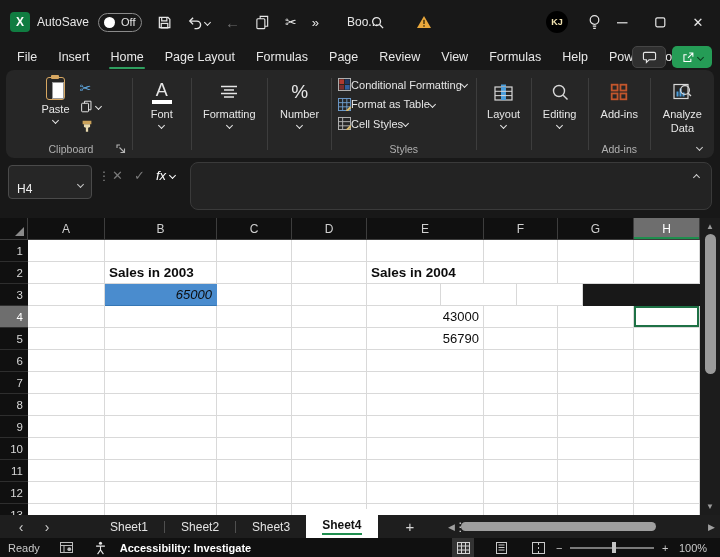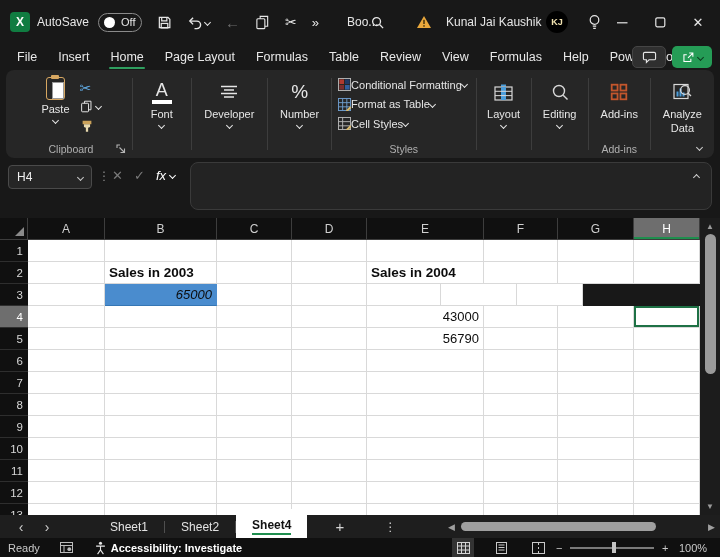--- a/index.html
+++ b/index.html
@@ -61,21 +61,21 @@
   .fonticon i{display:block;width:20px;height:4px;background:#fff;margin-top:1px}
   .pct{font-size:19px;color:#e6e6e6}
   .stylesgrp{width:152px;align-items:flex-start;padding-left:2px}
   .strow{display:flex;align-items:center;height:19.5px;font-size:11px;white-space:nowrap}
   .launcher{position:absolute;right:2px;bottom:4px}
   .collapse{position:absolute;right:12px;bottom:8px;color:#cfcfcf}
   
   #formulabar{position:absolute;top:158px;left:0;width:720px;height:60px;background:#181818}
   .namebox{position:absolute;left:8px;top:7px;width:84px;height:24px;background:#262626;
     border:1px solid #4a4a4a;border-radius:4px;color:#f0f0f0;font-size:12px;display:flex;
-    align-items:center;padding:0 8px}
+    padding:16px 8px}
   .namebox .cv{margin-left:auto;color:#c9c9c9}
   .fdots{position:absolute;left:98px;top:11px;color:#8a8a8a;font-size:12px}
   .fbtn{position:absolute;top:10px;font-size:13px;color:#7a7a7a}
   .fx{color:#d5d5d5;font-style:italic;font-size:13px;display:flex;align-items:center;gap:4px}
   .finput{position:absolute;left:190px;right:8px;top:4px;height:48px;background:#232323;
     border:1px solid #3a3a3a;border-radius:8px}
   .finput .cvu{position:absolute;right:12px;top:12px;color:#cfcfcf}
   
   #grid{position:absolute;top:218px;left:0;width:720px;height:297px;background:#181818;overflow:hidden}
   .hrow{display:flex;height:22px}
@@ -113,21 +113,21 @@
   .tmore{margin-left:40px;color:#d5d5d5}
   #hscroll{position:absolute;left:448px;right:5px;top:515px;height:23px;display:flex;
     align-items:center;gap:6px;color:#9f9f9f;font-size:9px}
   .htrack{flex:1;height:9px;display:flex}
   .hthumb{width:195px;height:9px;background:#9f9f9f;border-radius:5px}
   
   #statusbar{position:absolute;top:538px;left:0;width:720px;height:19px;background:#101010;
     display:flex;align-items:center;color:#c9c9c9;font-size:11px}
   .ready{margin-left:8px}
   .sico{margin-left:20px;display:flex;align-items:center}
-  .accwrap{margin-left:22px;display:flex;align-items:center;gap:5px;color:#fff;font-weight:700}
+  .accwrap{margin-left:22px;display:flex;align-items:center;gap:14px;color:#fff;font-weight:700}
   .sb-abs{position:absolute;top:0;height:19px;display:flex;align-items:center}
   .viewbtn{justify-content:center;width:22px}
   .viewbtn.active{background:#333}
   .ztrack{width:84px;height:2px;background:#7a7a7a;position:relative}
   .zhandle{position:absolute;left:42px;top:-4.5px;width:4px;height:11px;background:#c4c4c4}
 </style>
 </head>
 <body>
 
 <div id="titlebar">
@@ -168,21 +168,20 @@
         <path d="M10.2 10.2L14 14"></path>
       </svg>
   </div>
   <div class="tb-abs" style="left:416px">
     <svg width="16" height="14" viewBox="0 0 16 14">
         <path d="M8 1 L15 13 H1 Z" fill="#e9a83c"></path>
         <rect x="7.3" y="4.8" width="1.4" height="4.2" fill="#3a2a08"></rect>
         <rect x="7.3" y="10.2" width="1.4" height="1.5" fill="#3a2a08"></rect>
       </svg>
   </div>
-  <div class="tb-abs" style="left:446px">Kunal Jai Kaushik</div>
   <div class="tb-abs" style="left:546px">
     <div class="avatar">KJ</div>
   </div>
   <div class="tb-abs" style="left:588px">
     <svg width="13" height="17" viewBox="0 0 13 17" fill="none" stroke="#e6e6e6" stroke-width="1.2">
         <circle cx="6.5" cy="6" r="4.3"></circle>
         <path d="M4.8 12.2h3.4M5.2 14.3h2.6"></path>
       </svg>
   </div>
   <div class="tb-abs winbtn" style="left:604px">
@@ -197,21 +196,21 @@
   </div>
   <div class="tb-abs winbtn" style="left:680px;font-size:13px">✕</div>
 </div>
 
 <div id="menubar">
     <div class="mtab">File</div>
     <div class="mtab">Insert</div>
     <div class="mtab active">Home</div>
     <div class="mtab">Page Layout</div>
     <div class="mtab">Formulas</div>
-    <div class="mtab">Table</div>
+    <div class="mtab">Page</div>
     <div class="mtab">Review</div>
     <div class="mtab">View</div>
     <div class="mtab">Formulas</div>
     <div class="mtab">Help</div>
     <div class="mtab">Power Pivot</div>
   </div>
 <div class="menu-right">
   <div class="cmtbtn">
     <svg width="15" height="14" viewBox="0 0 16 15" fill="none" stroke="#e6e6e6" stroke-width="1.2">
         <path d="M3 2.5h10a1.5 1.5 0 0 1 1.5 1.5v5a1.5 1.5 0 0 1-1.5 1.5H7.5l-2.8 2.8v-2.8H3A1.5 1.5 0 0 1 1.5 9V4A1.5 1.5 0 0 1 3 2.5z"></path>
@@ -276,21 +275,21 @@
     </div>
 
     <div class="rsep"></div>
 
     <div class="rgroup bigbtn" style="width:76px">
       <div class="ic">
         <svg width="18" height="14" viewBox="0 0 18 14" stroke="#e6e6e6" stroke-width="1.5">
             <path d="M1 1.5h16M4 5h10M1 8.5h16M4 12h10"></path>
           </svg>
       </div>
-      <span>Developer</span>
+      <span>Formatting</span>
       <span class="cv"></span>
     </div>
 
     <div class="rsep"></div>
 
     <div class="rgroup bigbtn" style="width:62px">
       <div class="ic">
           <span class="pct">%</span>
         </div>
       <span>Number</span>
@@ -583,20 +582,23 @@
   <span class="tnav">›</span>
   <div class="stabs" id="stabs">
       <div class="stab">
         <span>Sheet1</span>
       </div>
       <div class="tdiv"></div>
       <div class="stab">
         <span>Sheet2</span>
       </div>
       <div class="tdiv"></div>
+      <div class="stab">
+        <span>Sheet3</span>
+      </div>
       <div class="stab active">
         <span>Sheet4</span>
       </div>
     </div>
   <span class="addsheet">+</span>
   <span class="tmore">⋮</span>
 </div>
 <div id="hscroll">
   <span>◀</span>
   <div class="htrack">

